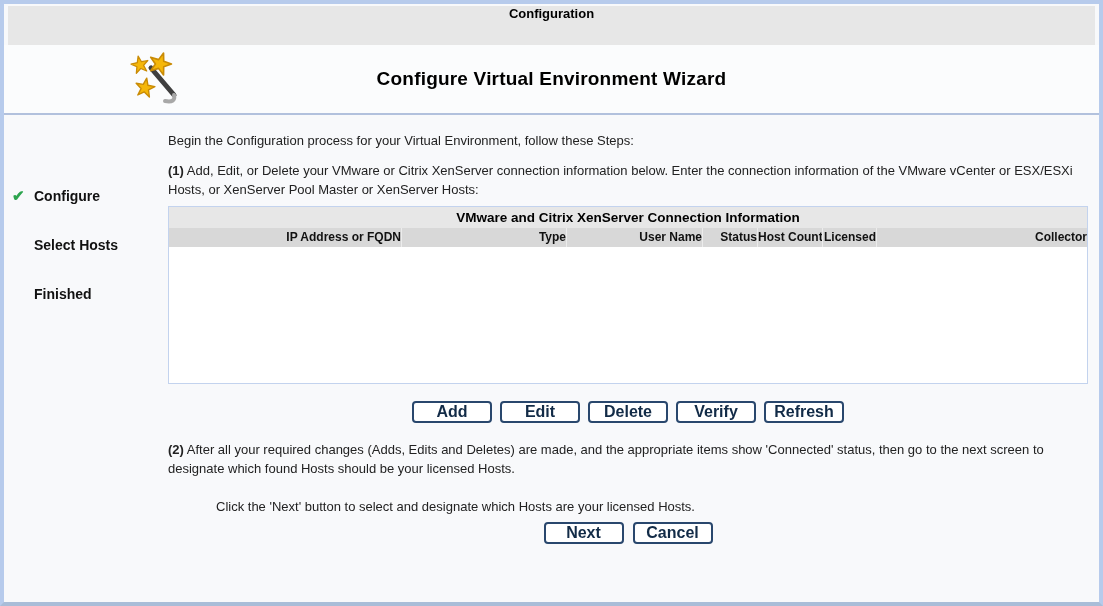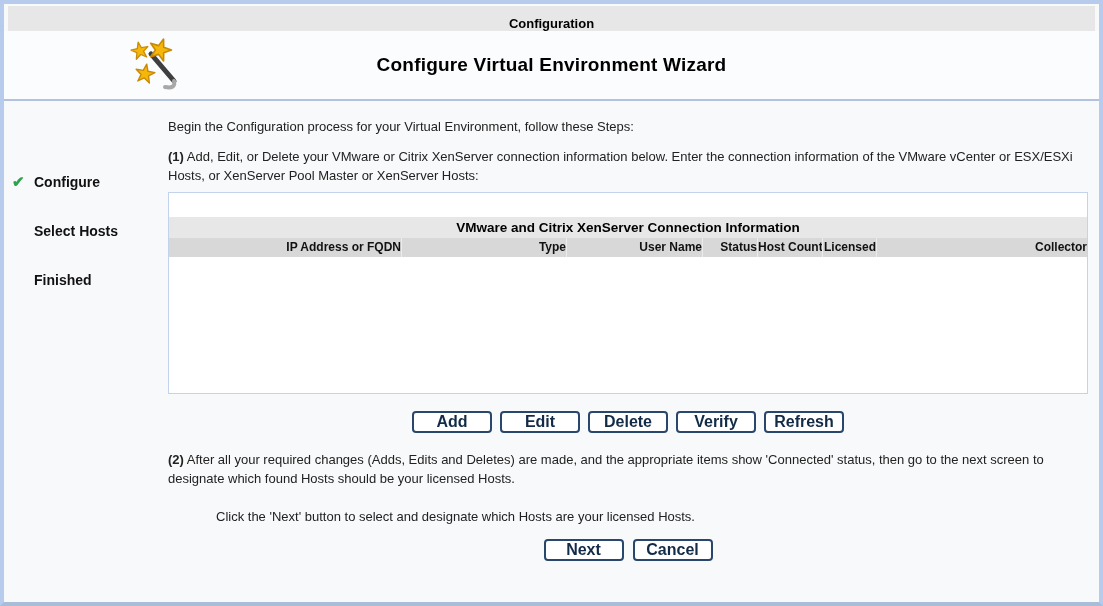--- a/index.html
+++ b/index.html
@@ -10,23 +10,23 @@
     width: 1103px; height: 606px;
     border: 4px solid #b7cbec;
     border-bottom-color: #a9bdd8;
     background: #f8f9fb;
     display: flex; flex-direction: column;
     overflow: hidden;
   }
 
   .titlebar {
     margin: 2px 4px 0 4px;
-    height: 25px;
+    height: 39px;
     background: #e7e7e7;
-    display: flex; align-items: flex-end; justify-content: center;
+    display: flex; align-items: flex-start; justify-content: center;
     font-size: 13px; font-weight: bold; color: #000;
   }
 
   .header {
     height: 68px;
     background: #fbfcfd;
     position: relative;
     display: flex; align-items: center; justify-content: center;
   }
   .wand-wrap { position: absolute; left: 110px; top: 2px; width: 66px; height: 60px; }
@@ -44,38 +44,38 @@
   .main { flex: 1; padding: 16px 11px 0 0; font-size: 13px; color: #222; }
   .main p { line-height: 19px; }
   .p-intro { margin-bottom: 11px; }
   .p-step1 { margin-bottom: 0; }
   .bold { font-weight: bold; }
 
   .conn-table { margin-top: 7px; border: 1px solid #c3d3ee; background: #fff; }
   .table-title {
     height: 21px; line-height: 21px;
     background: #e7e7e7;
-    text-align: center; font-weight: bold; font-size: 13.5px; color: #000; margin-top: 24px;
+    text-align: center; font-weight: bold; font-size: 13.5px; color: #000;
   }
   .table-head { display: flex; height: 19px; background: #d8d8d8; align-items: center; }
   .th { font-size: 12px; font-weight: bold; color: #111; text-align: right;
         border-left: 1px solid #ececec; height: 19px; line-height: 19px;
         overflow: hidden; white-space: nowrap; }
   .th:first-child { border-left: none; }
   .th-ip        { width: 232px; }
   .th-type      { width: 165px; }
   .th-user      { width: 136px; }
   .th-status    { width: 55px; padding-left: 8px; }
   .th-hostcount { width: 65px; }
   .th-licensed  { width: 54px; }
   .th-collector { flex: 1; }
   .table-body { height: 136px; background: #fff; }
 
   .btn-row { display: flex; justify-content: center; gap: 8px; margin-top: 17px; }
-  .nav-row { margin-top: 13px; gap: 9px; }
+  .nav-row { margin-top: 6px; gap: 9px; }
   .btn {
     width: 80px; height: 22px;
     background: #fff;
     border: 2px solid #29476d;
     border-radius: 4px;
     font-family: "Liberation Sans", sans-serif;
     font-size: 16px; font-weight: bold; color: #122b47;
     display: flex; align-items: center; justify-content: center;
     cursor: pointer; padding: 0;
   }

